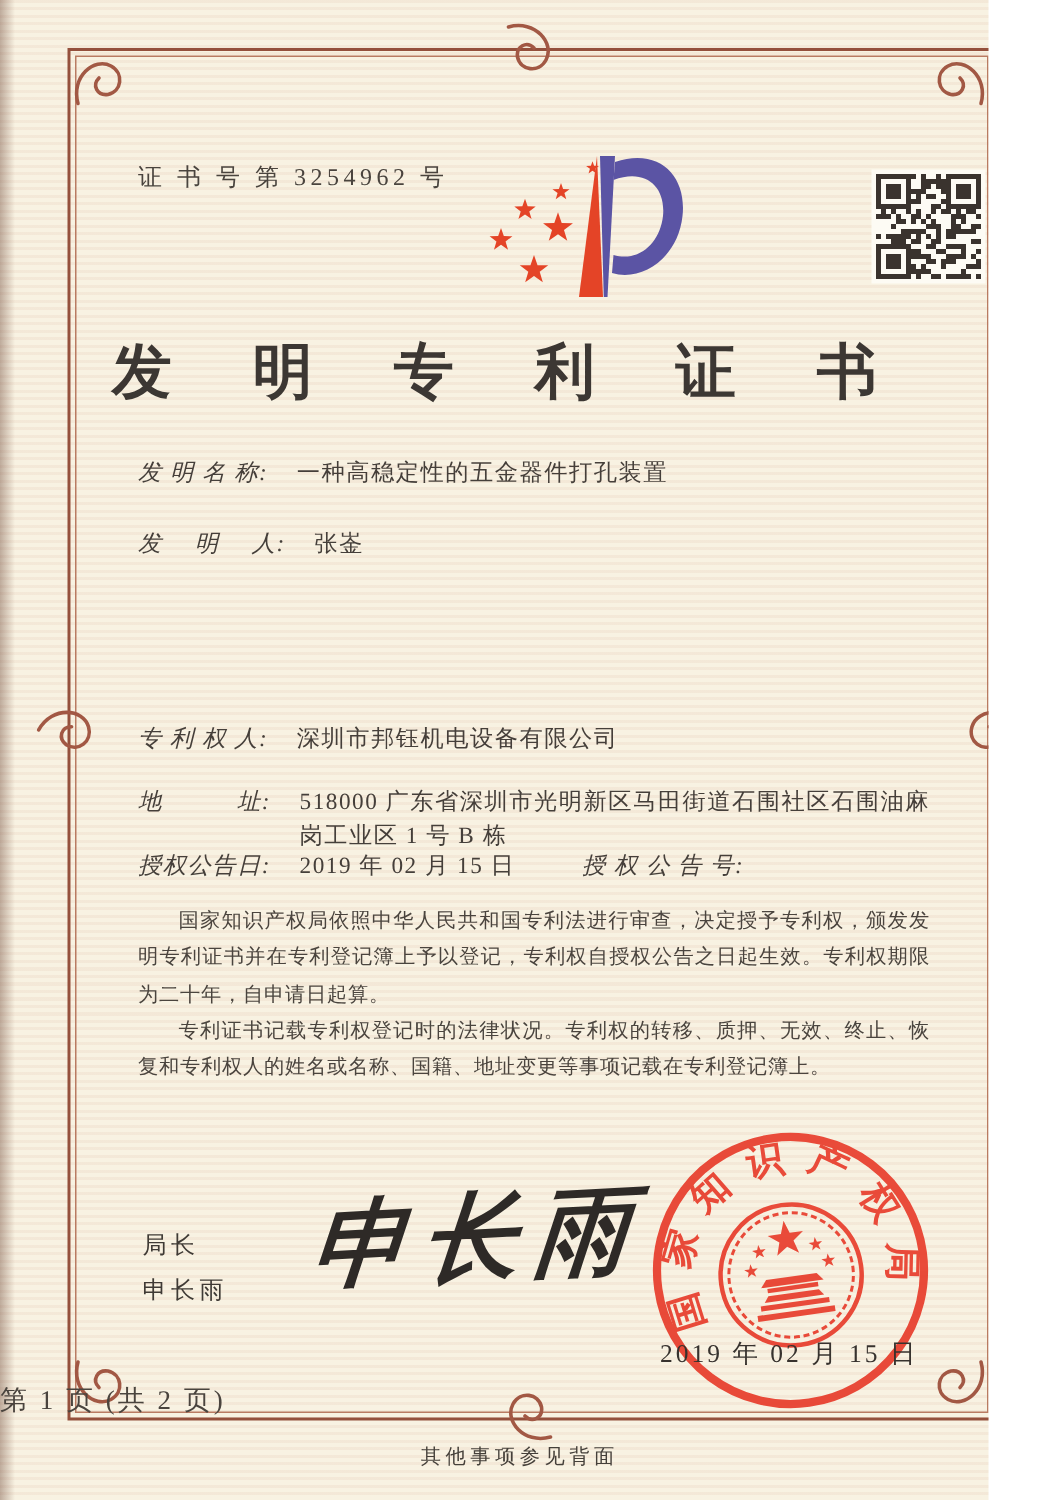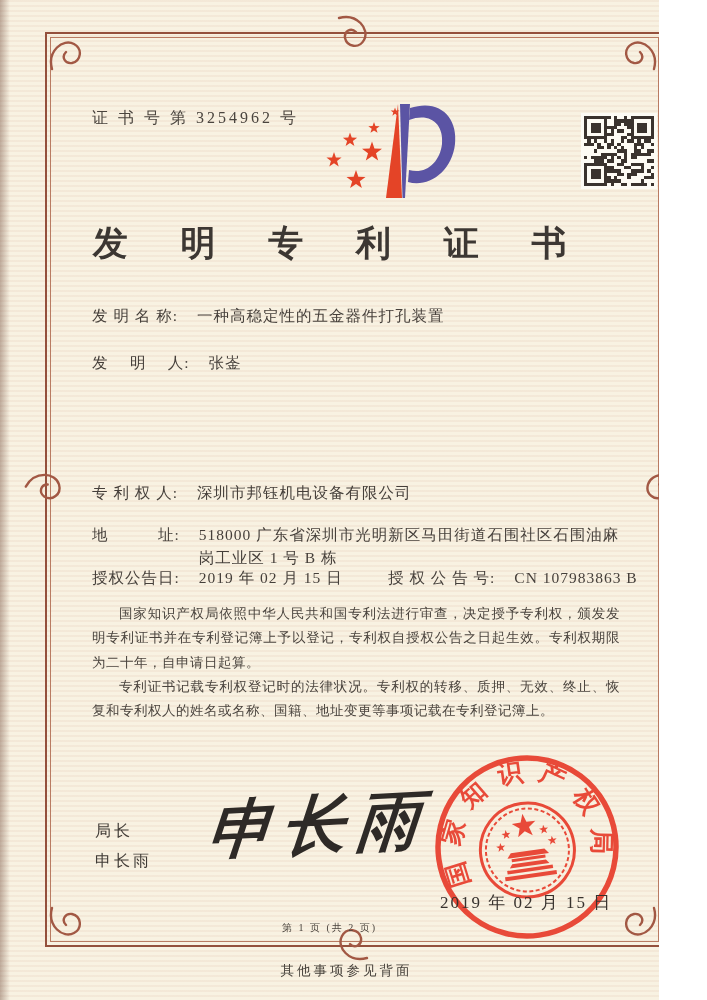--- a/index.html
+++ b/index.html
@@ -18,34 +18,34 @@
   }
   .frame-inner{
     position:absolute;left:3px;top:3px;right:3px;bottom:3px;
     border:1px solid #b97b62;
   }
   .flourish{position:absolute;width:40px;height:40px;}
   .cert-no{position:absolute;left:92px;top:108px;font-size:16px;letter-spacing:3px;color:#4a443e;}
   .logo{position:absolute;left:298px;top:96px;width:164px;height:112px;}
   .qr{position:absolute;left:581px;top:113px;width:70px;height:70px;background:#fdfbf4;padding:3px;}
   .title{position:absolute;left:0;top:220px;width:100%;text-align:center;
-    font-size:35px;font-weight:bold;letter-spacing:22px;color:#3c3733;text-indent:22px;}
+    font-size:40px;font-weight:bold;letter-spacing:22px;color:#3c3733;text-indent:22px;}
   .row{position:absolute;left:92px;display:flex;font-size:15.5px;line-height:1.5;}
-  .row .lbl{white-space:pre;letter-spacing:1px;}
+  .row .lbl{white-space:pre;letter-spacing:1px;font-style:italic;}
   .row .val{margin-left:19px;letter-spacing:1px;}
   .val.addr{width:432px;}
   .paras{position:absolute;left:92px;top:602px;width:528px;font-size:13.5px;line-height:1.8;
     text-align:justify;color:#4a443e;letter-spacing:.5px;}
   .paras p{margin:0;text-indent:2em;}
   .signer{position:absolute;left:95px;top:816px;font-size:16px;letter-spacing:3px;line-height:1.9;color:#3f3a35;}
   .signature{position:absolute;left:208px;top:782px;font-size:64px;font-weight:bold;font-style:italic;
     color:#2e2a27;transform:rotate(-3deg) skewX(-8deg);letter-spacing:10px;white-space:nowrap;}
   .seal{position:absolute;left:430px;top:750px;width:194px;height:194px;transform:rotate(-8deg);opacity:.94;}
   .seal-date{position:absolute;left:440px;top:891px;font-size:17px;letter-spacing:2px;color:#37322e;}
-  .page-info{position:absolute;left:0;top:921px;width:100%;text-align:center;font-size:10px;letter-spacing:2px;color:#4a443e;}
+  .page-info{position:absolute;left:0;top:921px;width:100%;font-size:18px;letter-spacing:2px;color:#4a443e;}
   .back-note{position:absolute;left:17px;top:962px;width:100%;text-align:center;font-size:13.5px;letter-spacing:3px;color:#45403a;}
 </style>
 </head>
 <body>
 
 <div class="page">
 
   <div class="scan-edge"></div>
 
   <svg width="0" height="0" style="position:absolute">
@@ -359,21 +359,20 @@
   <div class="row" style="top:523px">
     <span class="lbl">地　　　址:</span>
     <span class="val addr">518000 广东省深圳市光明新区马田街道石围社区石围油麻岗工业区 1 号 B 栋</span>
   </div>
   <div class="row" style="top:566px">
     <span class="lbl">授权公告日:</span>
     <span class="val">2019 年 02 月 15 日</span>
   </div>
   <div class="row" style="top:566px;left:388px">
     <span class="lbl">授 权 公 告 号:</span>
-    <span class="val">CN 107983863 B</span>
   </div>
 
   <div class="paras">
     <p>国家知识产权局依照中华人民共和国专利法进行审查，决定授予专利权，颁发发明专利证书并在专利登记簿上予以登记，专利权自授权公告之日起生效。专利权期限为二十年，自申请日起算。</p>
     <p>专利证书记载专利权登记时的法律状况。专利权的转移、质押、无效、终止、恢复和专利权人的姓名或名称、国籍、地址变更等事项记载在专利登记簿上。</p>
   </div>
 
   <div class="signer">
     <div>局长</div>
     <div>申长雨</div>

